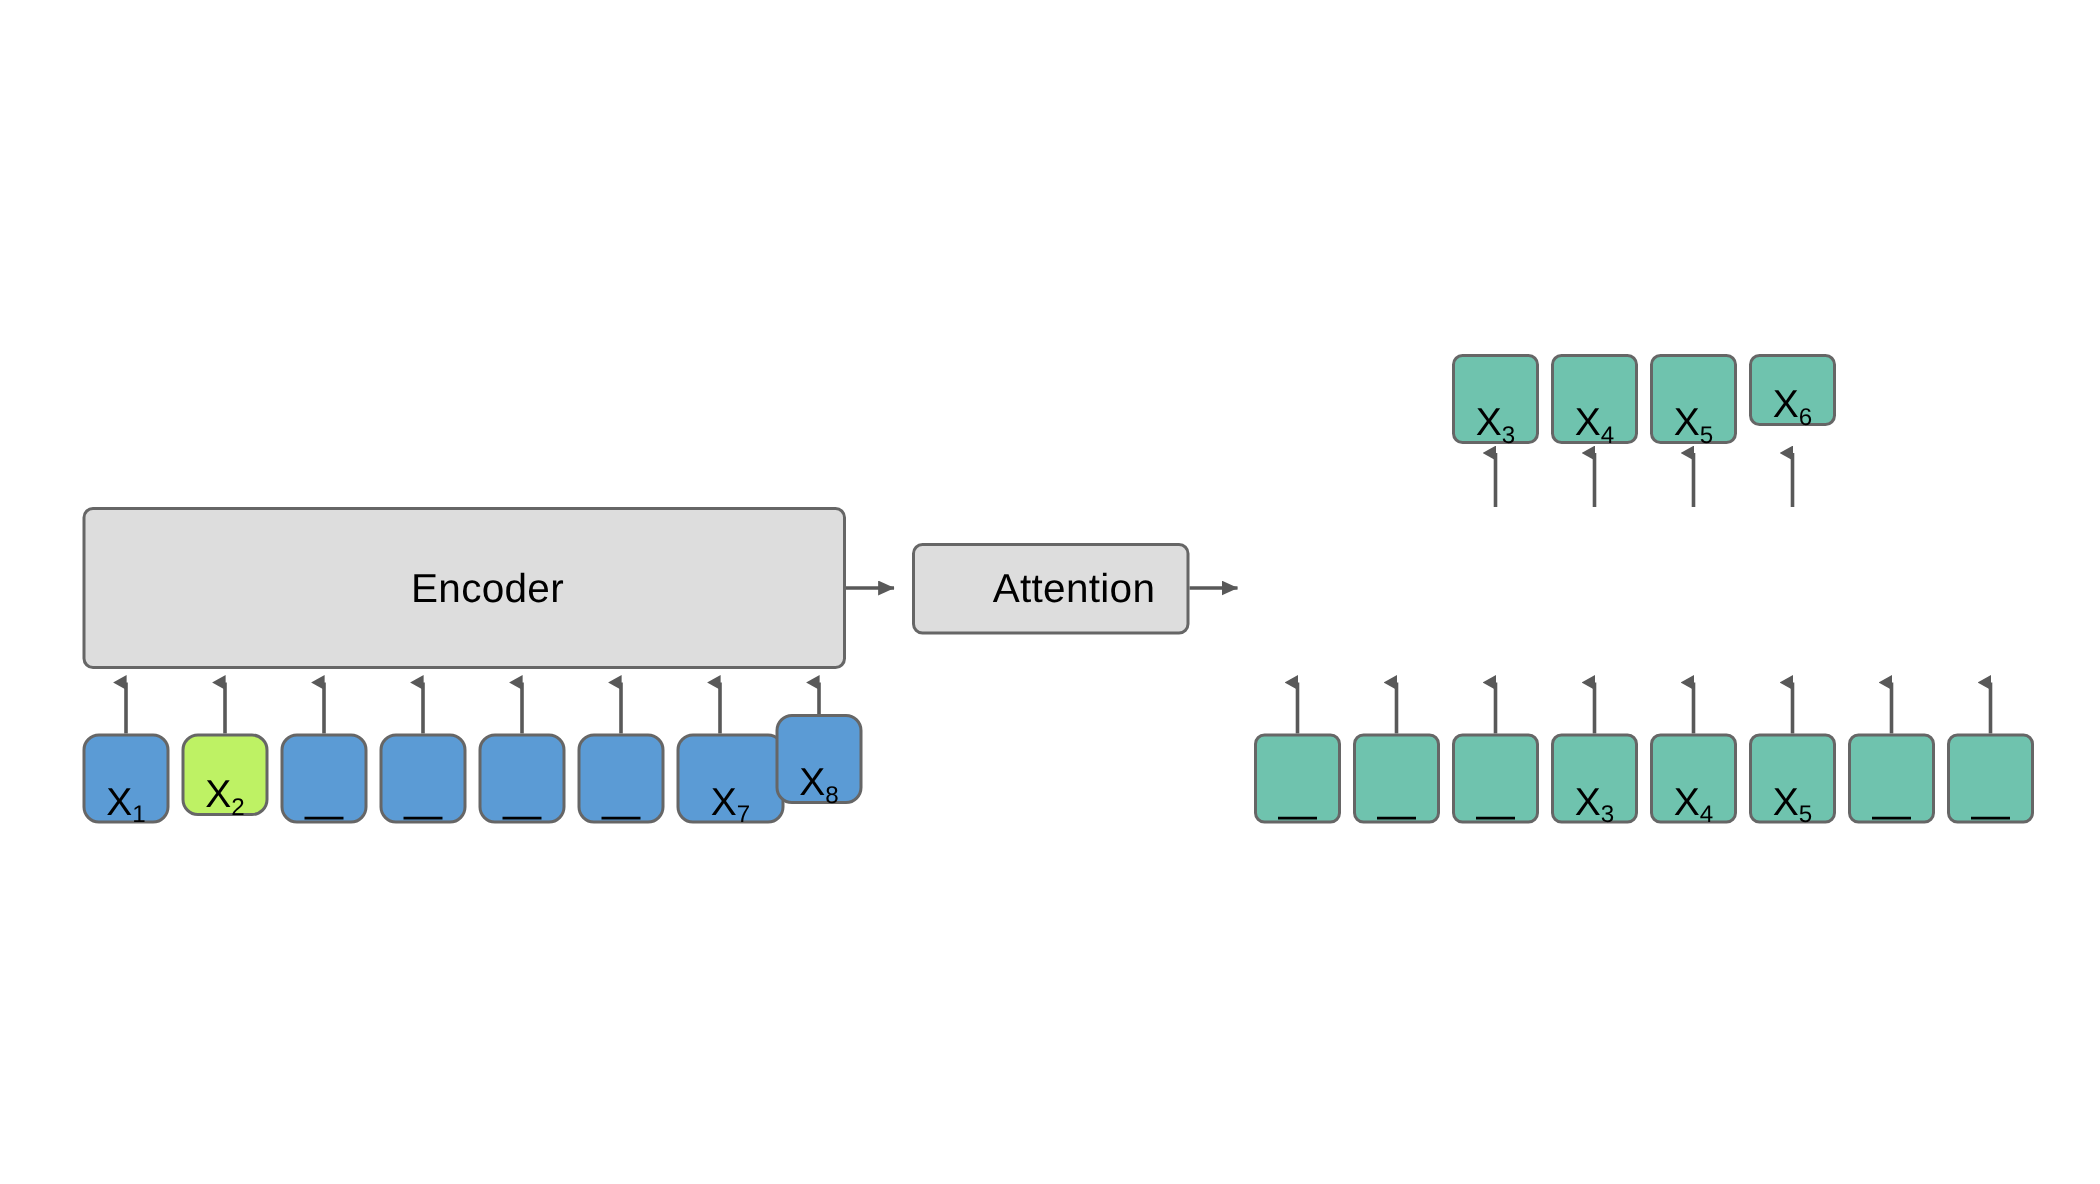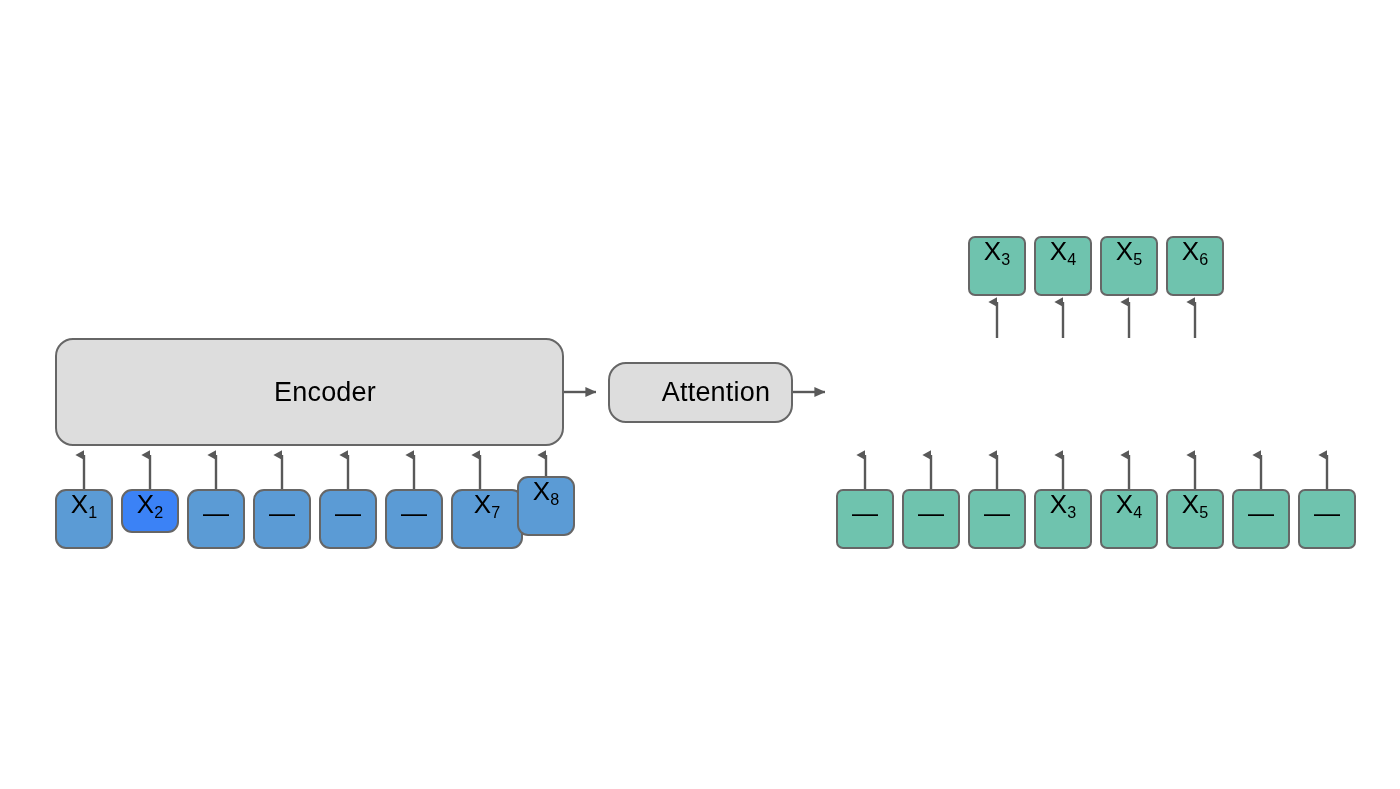--- a/index.html
+++ b/index.html
@@ -26,21 +26,21 @@
     height: 789px;
     overflow: visible;
   }
 
   
   .block {
     position: absolute;
     box-sizing: border-box;
     background: #DDDDDD;
     border: 2px solid #666666;
-    border-radius: 18px;
+    border-radius: 7px;
     display: flex;
     align-items: center;
     justify-content: center;
     color: #000000;
     padding-left: 31px;
   }
   .block-label {
     font-size: 27px;
     font-weight: 400;
     letter-spacing: 0.2px;
@@ -49,21 +49,21 @@
     white-space: nowrap;
   }
 
   
   .token {
     position: absolute;
     box-sizing: border-box;
     border: 2px solid #666666;
     border-radius: 7px;
     display: flex;
-    align-items: flex-start;
+    align-items: flex-end;
     justify-content: center;
     color: #000000;
   }
   .token.blue  { background: #5B9BD5; border-radius: 11px; }
   .token.green { background: #6FC3AE; }
 
   .token-label {
     font-size: 26px;
     font-weight: 400;
     line-height: 1;
@@ -142,21 +142,21 @@
   </div>
 
   <div class="block" style="left: 608px; top: 362px; width: 185px; height: 61px; background: rgb(221, 221, 221); border-color: rgb(102, 102, 102);">
     <span class="block-label">Attention</span>
   </div>
 
 
   <div class="token blue" style="left: 55px; top: 489px; width: 58px; height: 60px; border-color: rgb(102, 102, 102); background: rgb(91, 155, 213);">
     <span class="token-label">X<sub>1</sub></span>
   </div>
-  <div class="token blue" style="left: 121px; top: 489px; width: 58px; height: 44px; border-color: rgb(102, 102, 102); background: #3b82f6;">
+  <div class="token blue" style="left: 121px; top: 489px; width: 58px; height: 55px; border-color: rgb(102, 102, 102); background: #bef264;">
     <span class="token-label">X<sub>2</sub></span>
   </div>
   <div class="token blue blank" style="left: 187px; top: 489px; width: 58px; height: 60px; border-color: rgb(102, 102, 102); background: rgb(91, 155, 213);">
     <span class="token-label">—</span>
   </div>
   <div class="token blue blank" style="left: 253px; top: 489px; width: 58px; height: 60px; border-color: rgb(102, 102, 102); background: rgb(91, 155, 213);">
     <span class="token-label">—</span>
   </div>
   <div class="token blue blank" style="left: 319px; top: 489px; width: 58px; height: 60px; border-color: rgb(102, 102, 102); background: rgb(91, 155, 213);">
     <span class="token-label">—</span>
@@ -198,17 +198,17 @@
 
   <div class="token green" style="left: 968px; top: 236px; width: 58px; height: 60px; border-color: rgb(102, 102, 102); background: rgb(111, 195, 174);">
     <span class="token-label">X<sub>3</sub></span>
   </div>
   <div class="token green" style="left: 1034px; top: 236px; width: 58px; height: 60px; border-color: rgb(102, 102, 102); background: rgb(111, 195, 174);">
     <span class="token-label">X<sub>4</sub></span>
   </div>
   <div class="token green" style="left: 1100px; top: 236px; width: 58px; height: 60px; border-color: rgb(102, 102, 102); background: rgb(111, 195, 174);">
     <span class="token-label">X<sub>5</sub></span>
   </div>
-  <div class="token green" style="left: 1166px; top: 236px; width: 58px; height: 60px; border-color: rgb(102, 102, 102); background: rgb(111, 195, 174);">
+  <div class="token green" style="left: 1166px; top: 236px; width: 58px; height: 48px; border-color: rgb(102, 102, 102); background: rgb(111, 195, 174);">
     <span class="token-label">X<sub>6</sub></span>
   </div>
 
 </div>
 
 </body></html>

